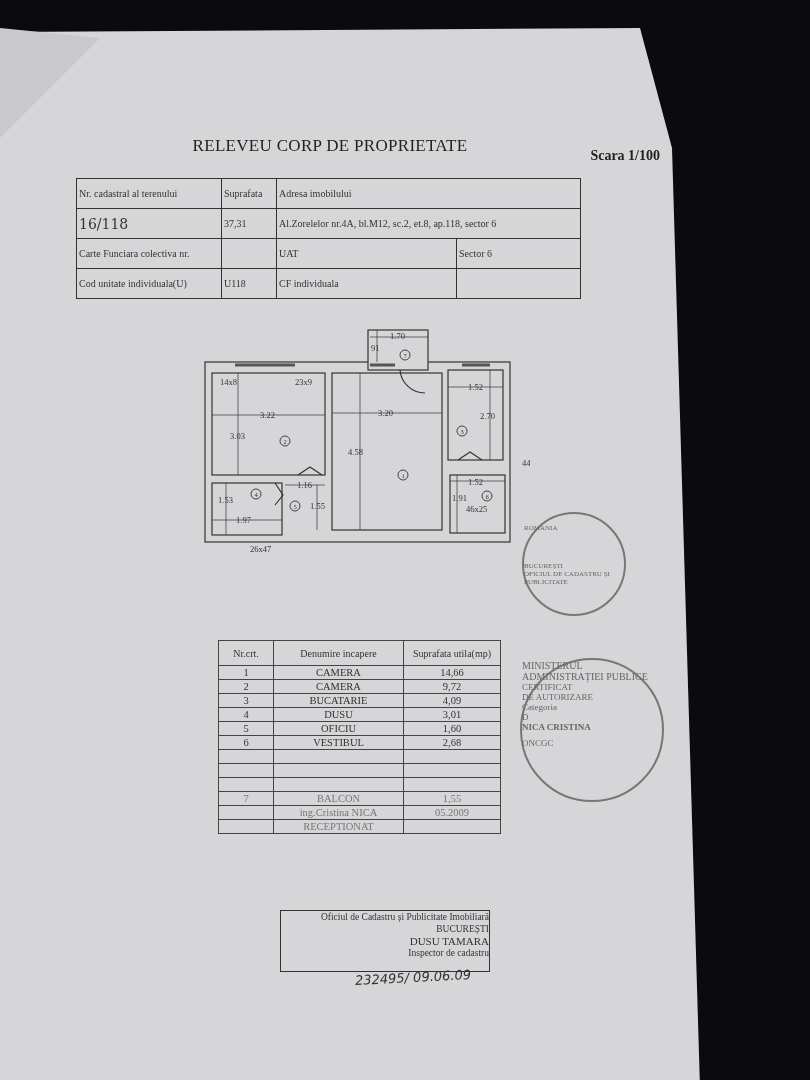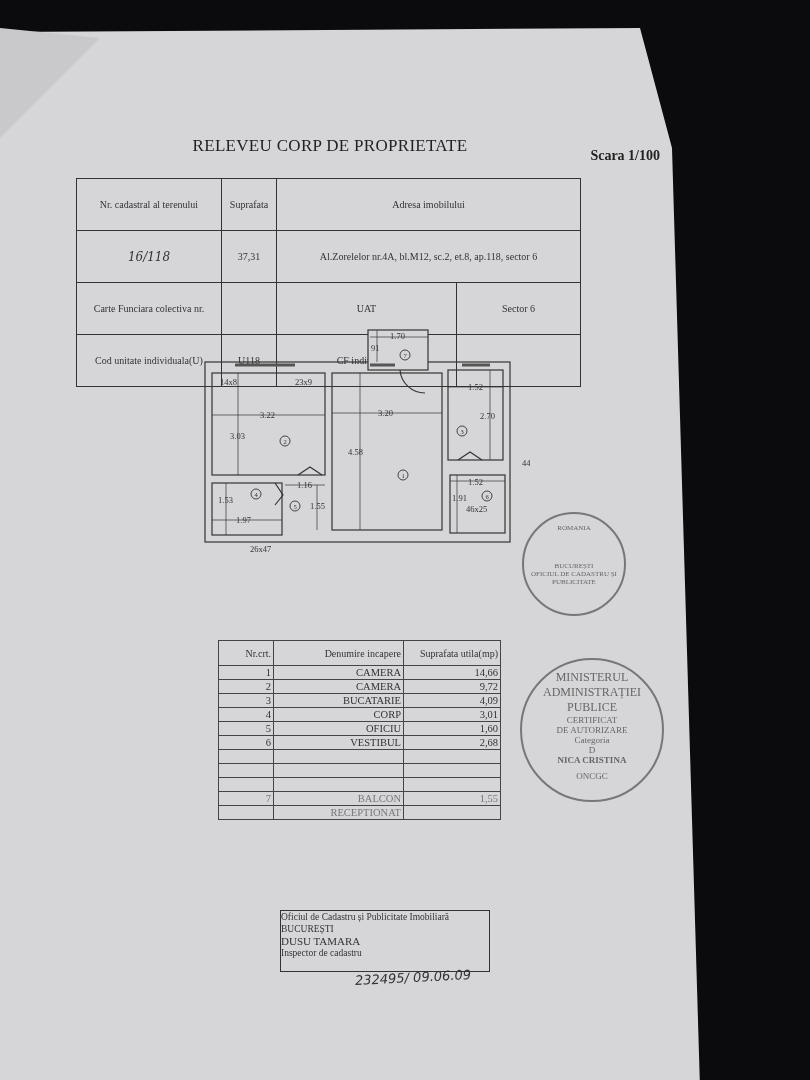--- a/index.html
+++ b/index.html
@@ -6,30 +6,30 @@
   body{width:810px;height:1080px;background:#0b0b0d;position:relative;overflow:hidden;font-family:"Liberation Serif",serif;}
   .paper{position:absolute;left:0;top:28px;width:700px;height:1060px;background:#d6d6d9;
     clip-path:polygon(0 4px, 640px 0, 672px 120px, 700px 1060px, 0 1060px);}
   .fold{position:absolute;left:0;top:28px;width:100px;height:110px;background:#c9c9cc;
     clip-path:polygon(0 0,100px 10px,0 110px);}
   .title{position:absolute;left:0;width:660px;text-align:center;color:#222;}
   .t1{top:136px;font-size:17px;letter-spacing:.3px;}
   .t2{top:148px;font-size:14px;font-weight:bold;text-align:right;}
   table{border-collapse:collapse;color:#333;}
   .hdr{position:absolute;left:76px;top:178px;width:505px;font-size:10px;}
-  .hdr td{border:1.2px solid #333;height:21px;text-align:center;padding:15px 2px;}
-  .hand{font-family:"DejaVu Serif",serif;font-style:italic;font-size:12px;color:#333;}
+  .hdr td{border:1.2px solid #333;height:21px;text-align:left;padding:4px 2px;}
+  .hand{font-family:"DejaVu Serif",serif;font-size:14px;color:#333;}
   .plan{position:absolute;left:200px;top:325px;width:330px;height:240px;}
   .rooms{position:absolute;left:218px;top:640px;width:283px;font-size:10.5px;}
-  .rooms td{border:1px solid #444;height:13px;text-align:right;padding:0 2px;}
+  .rooms td{border:1px solid #444;height:13px;text-align:center;padding:0 2px;}
   .rooms tr.hd td{height:24px;font-size:10px;}
   .faded{color:#777;}
-  .stampbox{position:absolute;left:280px;top:910px;width:208px;height:60px;border:1.3px solid #333;font-size:9.5px;text-align:left;color:#333;line-height:12px;}
+  .stampbox{position:absolute;left:280px;top:910px;width:208px;height:60px;border:1.3px solid #333;font-size:9.5px;text-align:right;color:#333;line-height:12px;}
   .regno{position:absolute;left:355px;top:970px;font-family:"DejaVu Sans",sans-serif;font-style:italic;font-size:13px;color:#333;transform:rotate(-3deg);}
-  .seal{position:absolute;border-radius:50%;border:2px solid #777;color:#666;text-align:center;}
+  .seal{position:absolute;border-radius:50%;border:2px solid #777;color:#666;}
   .seal1{left:522px;top:512px;width:100px;height:100px;font-size:7px;}
   .seal2{left:520px;top:658px;width:140px;height:140px;font-size:9px;}
 </style>
 </head>
 <body>
 
 <div class="paper"></div>
 <div class="fold"></div>
 
 <div class="title t1">RELEVEU CORP DE PROPRIETATE</div>
@@ -153,21 +153,21 @@
         <td>CAMERA</td>
         <td>9,72</td>
       </tr>
   <tr>
         <td>3</td>
         <td>BUCATARIE</td>
         <td>4,09</td>
       </tr>
   <tr>
         <td>4</td>
-        <td>CORP</td>
+        <td>DUSU</td>
         <td>3,01</td>
       </tr>
   <tr>
         <td>5</td>
         <td>OFICIU</td>
         <td>1,60</td>
       </tr>
   <tr>
         <td>6</td>
         <td>VESTIBUL</td>
@@ -185,20 +185,25 @@
       </tr>
   <tr>
         <td></td>
         <td></td>
         <td></td>
       </tr>
   <tr>
         <td class="faded">7</td>
         <td class="faded">BALCON</td>
         <td class="faded">1,55</td>
+      </tr>
+  <tr>
+        <td></td>
+        <td class="faded">ing.Cristina NICA</td>
+        <td class="faded">05.2009</td>
       </tr>
   <tr>
         <td></td>
         <td class="faded">RECEPTIONAT</td>
         <td></td>
       </tr>
 </tbody>
   </table>
 
 <div class="stampbox">
@@ -209,20 +214,20 @@
 </div>
 <div class="regno">232495/ 09.06.09</div>
 
 <div class="seal seal1">
   <div style="margin-top:10px">ROMANIA</div>
   <div style="margin-top:30px">BUCUREȘTI</div>
   <div>OFICIUL DE CADASTRU ȘI PUBLICITATE</div>
 </div>
 
 <div class="seal seal2">
-  <div style="margin-top:10px;font-size:12px">MINISTERUL ADMINISTRAȚIEI PUBLICE</div>
+  <div style="font-size:10px">MINISTERUL ADMINISTRAȚIEI PUBLICE</div>
   <div style="">CERTIFICAT</div>
   <div>DE AUTORIZARE</div>
   <div>Categoria</div>
   <div>D</div>
   <div style="font-weight:bold">NICA CRISTINA</div>
   <div style="margin-top:6px">ONCGC</div>
 </div>
 
 </body></html>

